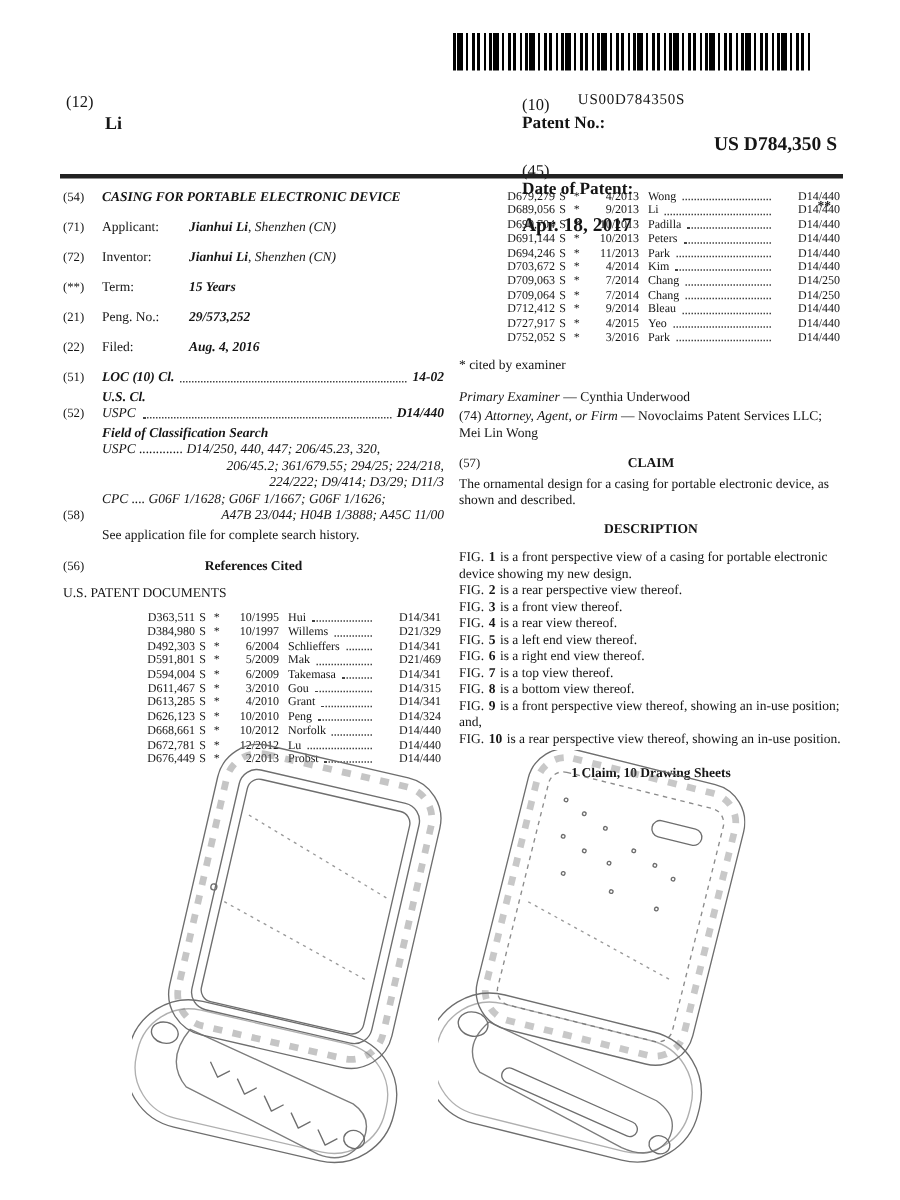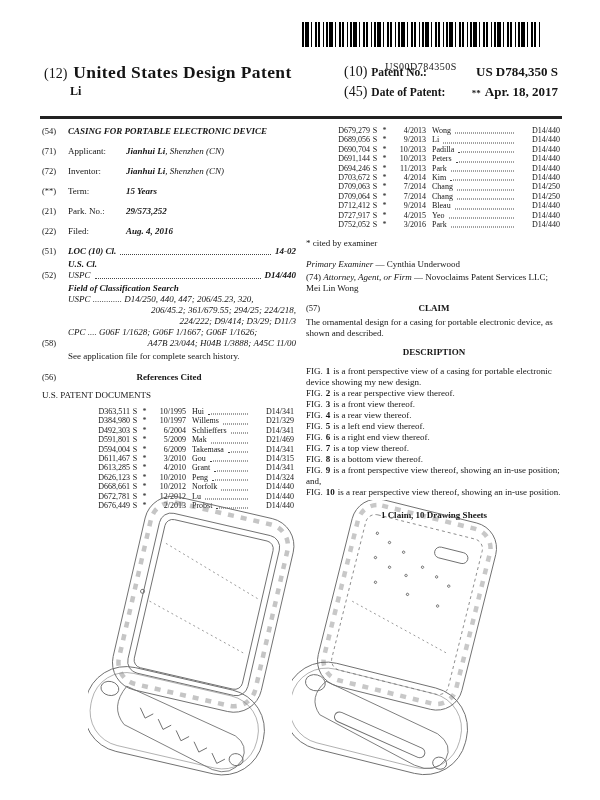--- a/index.html
+++ b/index.html
@@ -16,25 +16,25 @@
       repeating-linear-gradient(90deg,
         #000 0 2px,#fff 2px 3px,#000 3px 7px,#fff 7px 9px,
         #000 9px 10px,#fff 10px 13px,#000 13px 15px,#fff 15px 16px,
         #000 16px 18px,#fff 18px 21px,#000 21px 22px,#fff 22px 24px);
   }
   .barcode-text{font-size:10px;letter-spacing:.5px;margin-top:14px;}
   
   .hdr{position:absolute;left:44px;top:62px;width:514px;}
   .hdr-left{position:absolute;left:0;top:0;width:300px;}
   .hdr-title-row{display:flex;align-items:baseline;gap:6px;}
-  .knum{font-size:14px;white-space:nowrap;}
+  .knum{font-size:11px;white-space:nowrap;}
   .hdr-title{font-size:17.5px;font-weight:bold;letter-spacing:.4px;white-space:nowrap;}
   .hdr-inventor{font-size:12px;font-weight:bold;margin:1px 0 0 26px;}
   .hdr-right{position:absolute;left:300px;top:2px;width:214px;font-size:11.5px;}
-  .hr-row{display:flex;align-items:baseline;margin-bottom:4px;}
+  .hr-row{display:flex;align-items:baseline;margin-bottom:4px;flex-direction:column;}
   .hr-label{font-weight:bold;margin-left:4px;white-space:nowrap;}
   .hr-val{font-weight:bold;font-size:13px;margin-left:auto;white-space:nowrap;}
   .stars{font-size:9px;font-weight:bold;margin:0 4px 0 auto;}
   .stars + .hr-val{margin-left:0;font-family:Liberation Serif, serif;}
   .rule{position:absolute;left:40px;top:116px;width:522px;height:3px;background:#222;}
   
   .col{position:absolute;top:126px;font-size:9px;line-height:11px;}
   .col-left{left:42px;width:254px;}
   .col-right{left:306px;width:256px;}
   .frow{display:flex;margin-bottom:9px;}
@@ -86,21 +86,20 @@
 
   <div class="barcode-wrap">
     <div class="barcode"></div>
     <div class="barcode-text">US00D784350S</div>
   </div>
 
   <div class="hdr">
     <div class="hdr-left">
       <div class="hdr-title-row">
         <span class="knum">(12)</span>
-        <span class="hdr-title">United States Design Patent</span>
       </div>
       <div class="hdr-inventor">Li</div>
     </div>
     <div class="hdr-right">
       <div class="hr-row">
         <span class="knum">(10)</span>
         <span class="hr-label">Patent No.:</span>
         <span class="hr-val">US D784,350 S</span>
       </div>
       <div class="hr-row">
@@ -128,21 +127,21 @@
       <span class="flabel">Inventor:</span>
       <span class="fval"><b>Jianhui Li</b><span>, Shenzhen (CN)</span></span>
     </div>
     <div class="frow">
       <span class="fnum">(**)</span>
       <span class="flabel">Term:</span>
       <span class="fval b">15 Years</span>
     </div>
     <div class="frow">
       <span class="fnum">(21)</span>
-      <span class="flabel">Park. No.:</span>
+      <span class="flabel">Peng. No.:</span>
       <span class="fval b">29/573,252</span>
     </div>
     <div class="frow">
       <span class="fnum">(22)</span>
       <span class="flabel">Filed:</span>
       <span class="fval b">Aug. 4, 2016</span>
     </div>
     <div class="frow tight">
       <span class="fnum">(51)</span>
       <span class="fval flexline">

